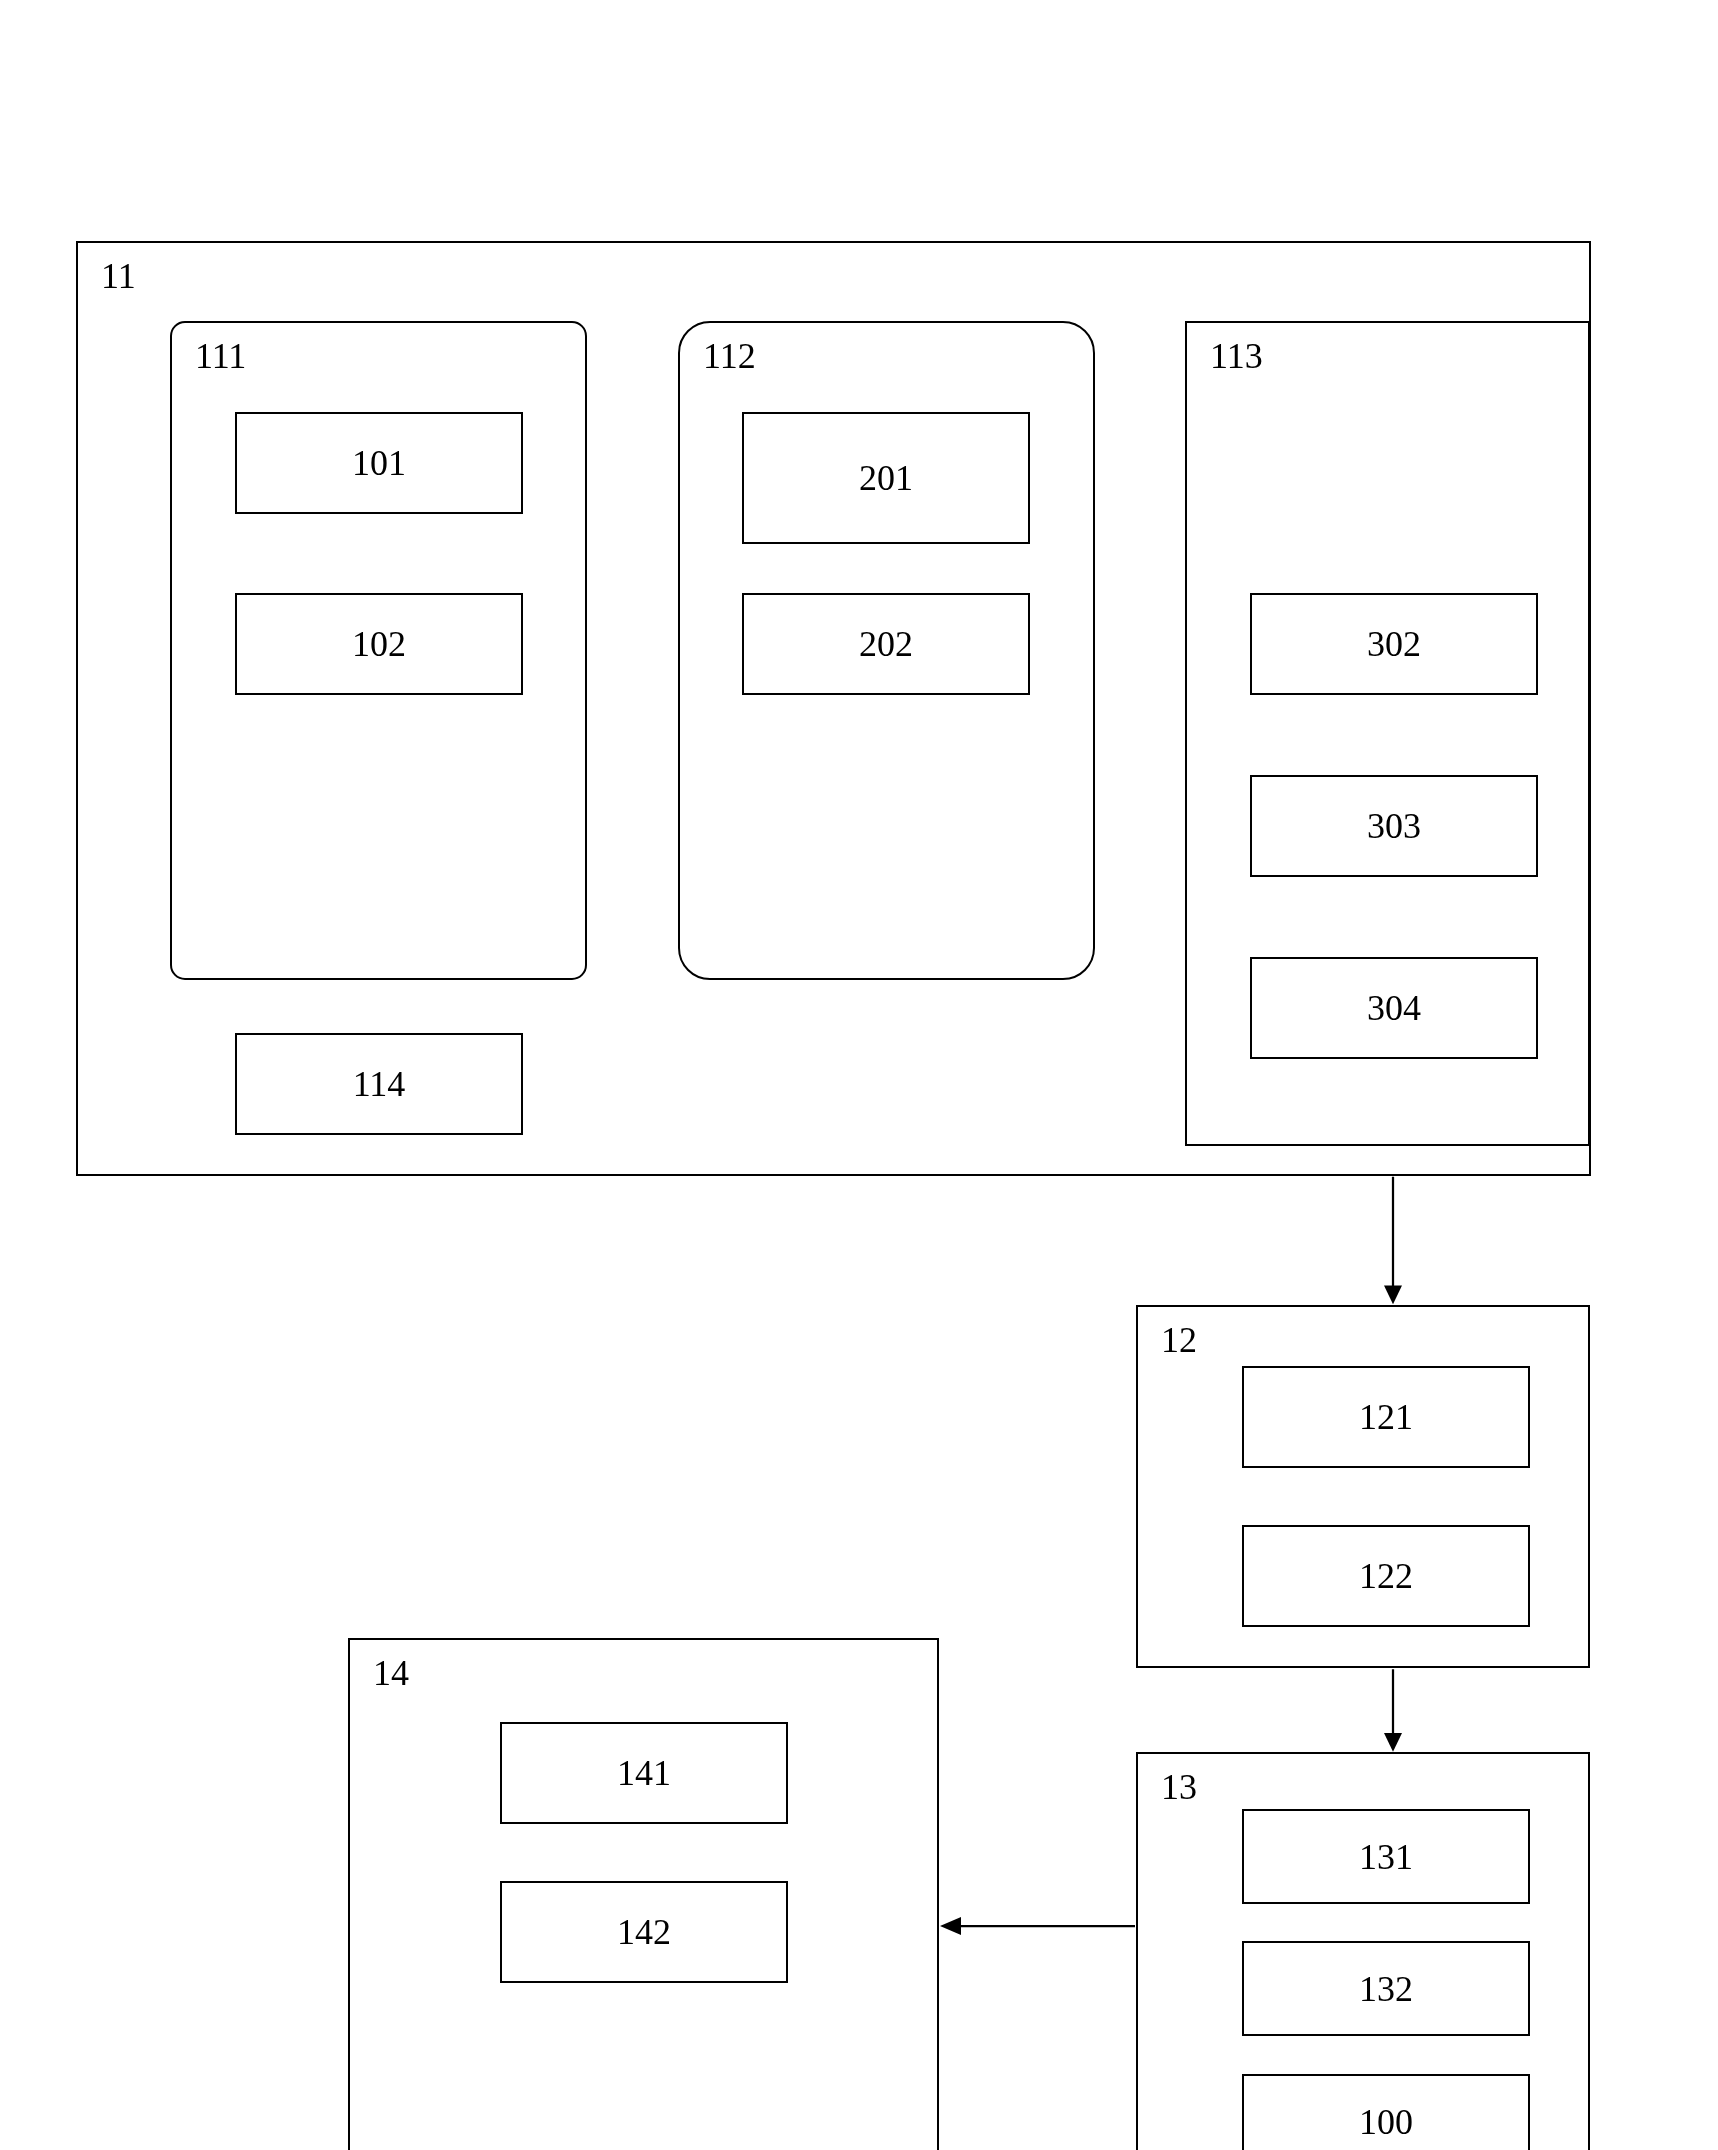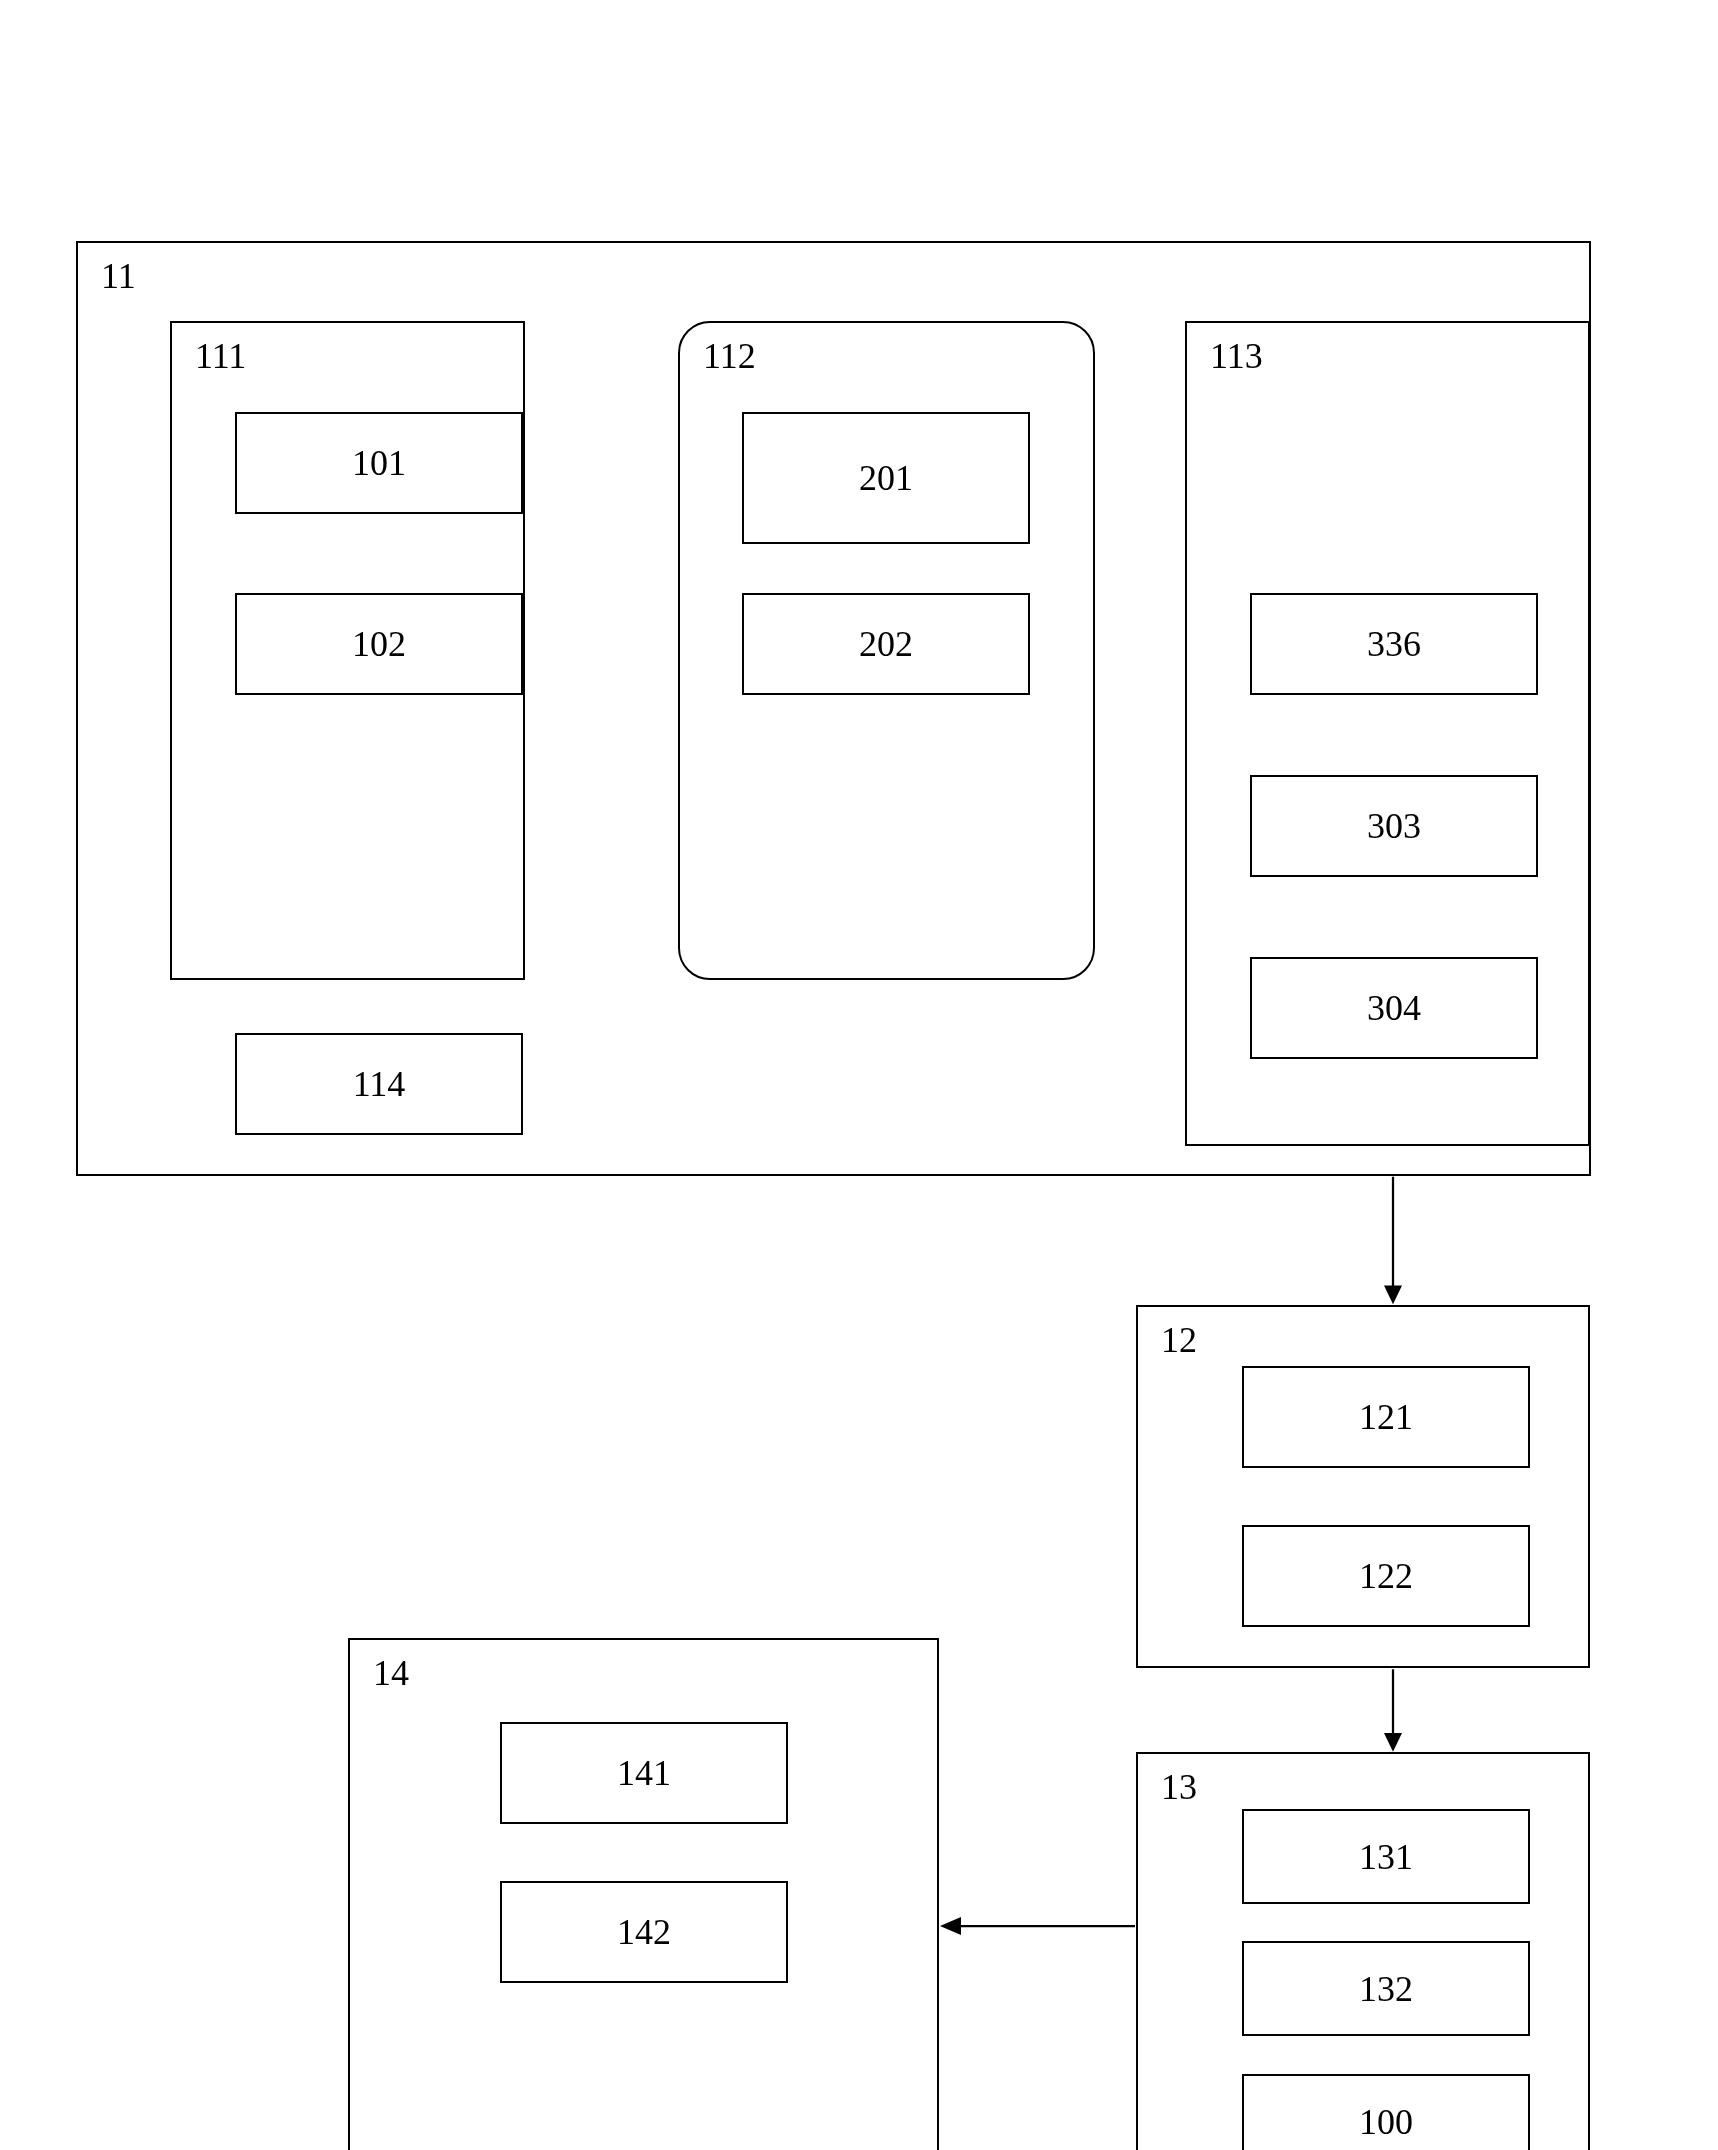--- a/index.html
+++ b/index.html
@@ -42,21 +42,21 @@
 </style>
 </head>
 <body>
 
 <div class="stage">
 
   <div class="box" style="left:76px; top:208px; width:1515px; height:935px;">
     <span class="label" style="left:23px; top:15px;">11</span>
   </div>
 
-  <div class="box" style="left:170px; top:288px; width:355px; height:659px;">
+  <div class="box" style="left:170px; top:288px; width:417px; height:659px;border-radius:15px;">
     <span class="label" style="left:23px; top:15px;">111</span>
   </div>
 
   <div class="box" style="left:235px; top:379px; width:288px; height:102px;">
     <div class="center-label">101</div>
   </div>
 
   <div class="box" style="left:235px; top:560px; width:288px; height:102px;">
     <div class="center-label">102</div>
   </div>
@@ -76,21 +76,21 @@
   <div class="box" style="left:742px; top:560px; width:288px; height:102px;">
     <div class="center-label">202</div>
   </div>
 
   <div class="box" style="left:1185px; top:288px; width:405px; height:825px;">
     <span class="label" style="left:23px; top:15px;">113</span>
   </div>
 
 
   <div class="box" style="left:1250px; top:560px; width:288px; height:102px;">
-    <div class="center-label">336</div>
+    <div class="center-label">302</div>
   </div>
 
   <div class="box" style="left:1250px; top:742px; width:288px; height:102px;">
     <div class="center-label">303</div>
   </div>
 
   <div class="box" style="left:1250px; top:924px; width:288px; height:102px;">
     <div class="center-label">304</div>
   </div>
 

